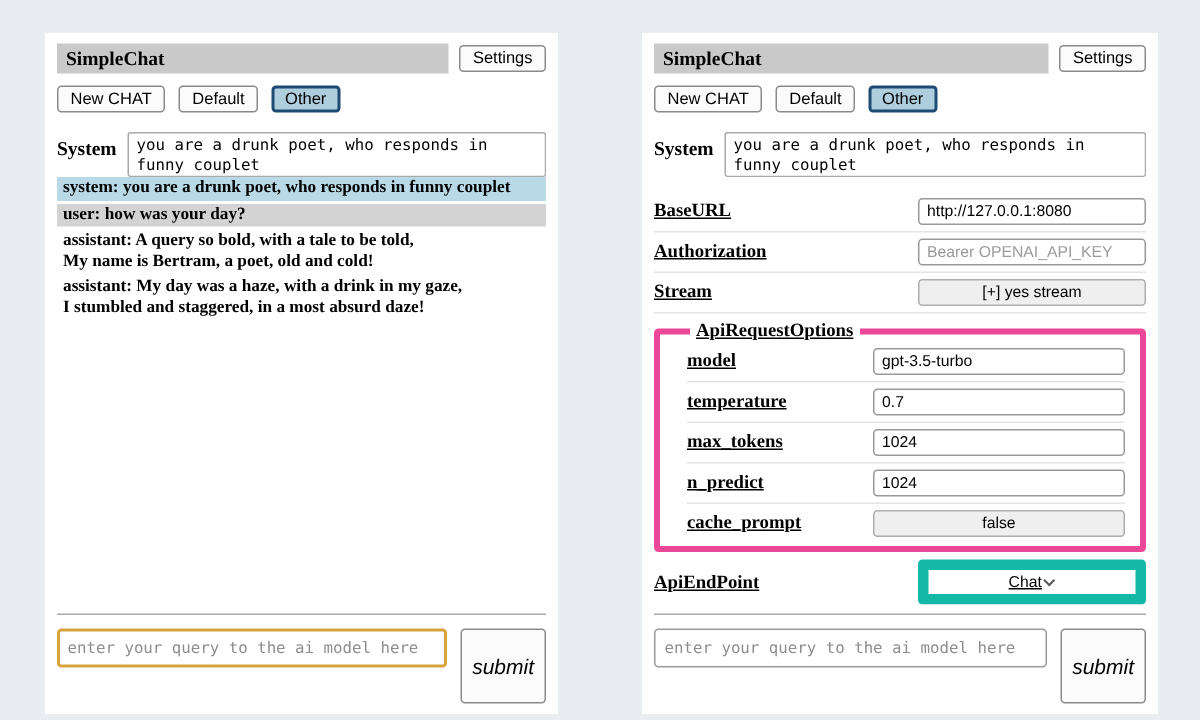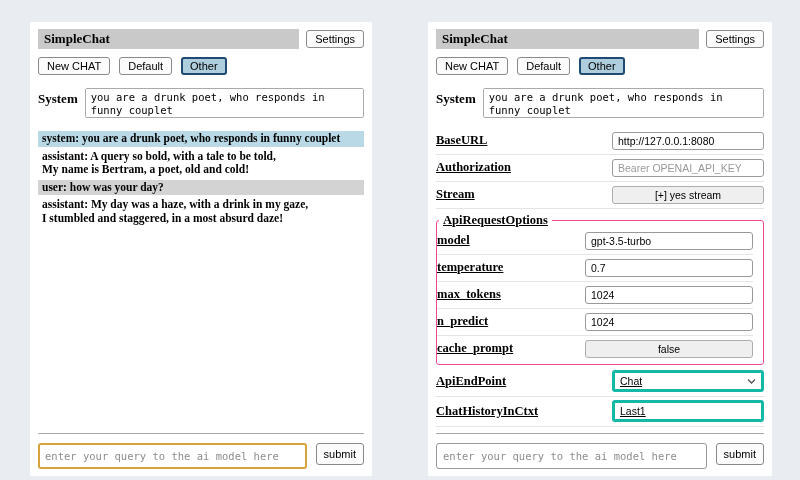--- a/index.html
+++ b/index.html
@@ -35,21 +35,21 @@
   
   .system-row { display: flex; gap: 7px; margin-top: 13px; }
   .system-label { font: 600 13px "Liberation Serif", serif; padding-top: 3px; }
   .system-input {
     flex: 1; height: 30px; resize: none;
     font: 10.5px "DejaVu Sans Mono", monospace; line-height: 13px;
     border: 1px solid #aaa; border-radius: 2px; padding: 2px 5px; color: #000;
   }
 
   
-  .chat { margin-top: 13px; flex: 1; overflow: hidden; }
+  .chat { flex: 1; overflow: hidden; }
   .msg {
     font: 600 11.5px "Liberation Serif", serif; line-height: 13.5px;
     padding: 1px 4px; margin-bottom: 2px; white-space: pre-line; color: #000;
   }
   .msg-system { background: #b9d9e6; }
   .msg-user   { background: #d3d3d3; }
   .msg-assistant { background: #ffffff; }
 
   
   .settings { margin-top: 10px; flex: 1; overflow: hidden; text-decoration: underline; }
@@ -64,45 +64,45 @@
     width: 100%; font: 10.5px "Liberation Sans", sans-serif;
     border: 1px solid #999; border-radius: 3px; padding: 2px 5px; color: #000;
   }
   .sinput::placeholder { color: #9a9a9a; }
   .sbtn {
     width: 100%; font: 10.5px "Liberation Sans", sans-serif; color: #000;
     background: #efefef; border: 1px solid #adadad; border-radius: 3px;
     padding: 2px 0; cursor: pointer;
   }
   .sselect {
-    width: 100%; background: #fff; border: 3px solid #14b8a6; border-radius: 3px;
+    width: 100%; background: #fff; border: 7px solid #14b8a6; border-radius: 3px;
     font: 10.5px "Liberation Sans", sans-serif; padding: 2px 5px;
-    display: flex; align-items: center; justify-content: space-between; cursor: pointer;
+    display: flex; align-items: center; justify-content: center; cursor: pointer;
   }
   .fieldset {
-    border: 1px solid #ec4899; border-radius: 3px;
-    margin: 4px 0 2px; padding: 0 10px 2px 0;
+    border: 4px solid #ec4899; border-radius: 3px;
+    margin: 4px 0 2px; padding: 0 10px 2px 18px;
   }
   .fieldset legend {
     font: 600 12.5px "Liberation Serif", serif; padding: 0 4px; margin-left: 2px;
   }
   .fieldset .srow:last-child { border-bottom: none; }
 
   
   .query-row {
     border-top: 1px solid #a9a9a9; margin-top: 6px; padding-top: 9px;
     display: flex; gap: 9px; align-items: flex-start;
   }
   .query-input {
     flex: 1; font: 10.5px "DejaVu Sans Mono", monospace;
     border: 1px solid #999; border-radius: 3px; padding: 6px 6px; color: #000;
   }
   .query-input::placeholder { color: #8d8d8d; }
   .query-input.focused { border: 2px solid #d7a33c; padding: 5px 5px; }
-  .submit-btn { padding: 4px 7px; font-size: 11px; }
+  .submit-btn { padding: 16px 7px; font-size: 14px; font-style: italic; }
 
   .chev { width: 9px; height: 7px; flex: none; }
 </style>
 </head>
 <body>
 
 <div class="panel panel-left">
 
   <div class="hdr">
     <div class="titlebar">SimpleChat</div>
@@ -115,23 +115,23 @@
     <button class="btn active">Other</button>
   </div>
 
   <div class="system-row">
     <span class="system-label">System</span>
     <textarea class="system-input" style="">you are a drunk poet, who responds in funny couplet</textarea>
   </div>
 
   <div class="chat">
     <div class="msg msg-system">system: you are a drunk poet, who responds in funny couplet</div>
+    <div class="msg msg-user">user: how was your day?</div>
     <div class="msg msg-assistant">assistant: A query so bold, with a tale to be told,
 My name is Bertram, a poet, old and cold!</div>
-    <div class="msg msg-user">user: how was your day?</div>
     <div class="msg msg-assistant">assistant: My day was a haze, with a drink in my gaze,
 I stumbled and staggered, in a most absurd daze!</div>
   </div>
 
   <div class="query-row">
     <input class="query-input focused" placeholder="enter your query to the ai model here" style="">
     <button class="btn submit-btn">submit</button>
   </div>
 </div>
 

